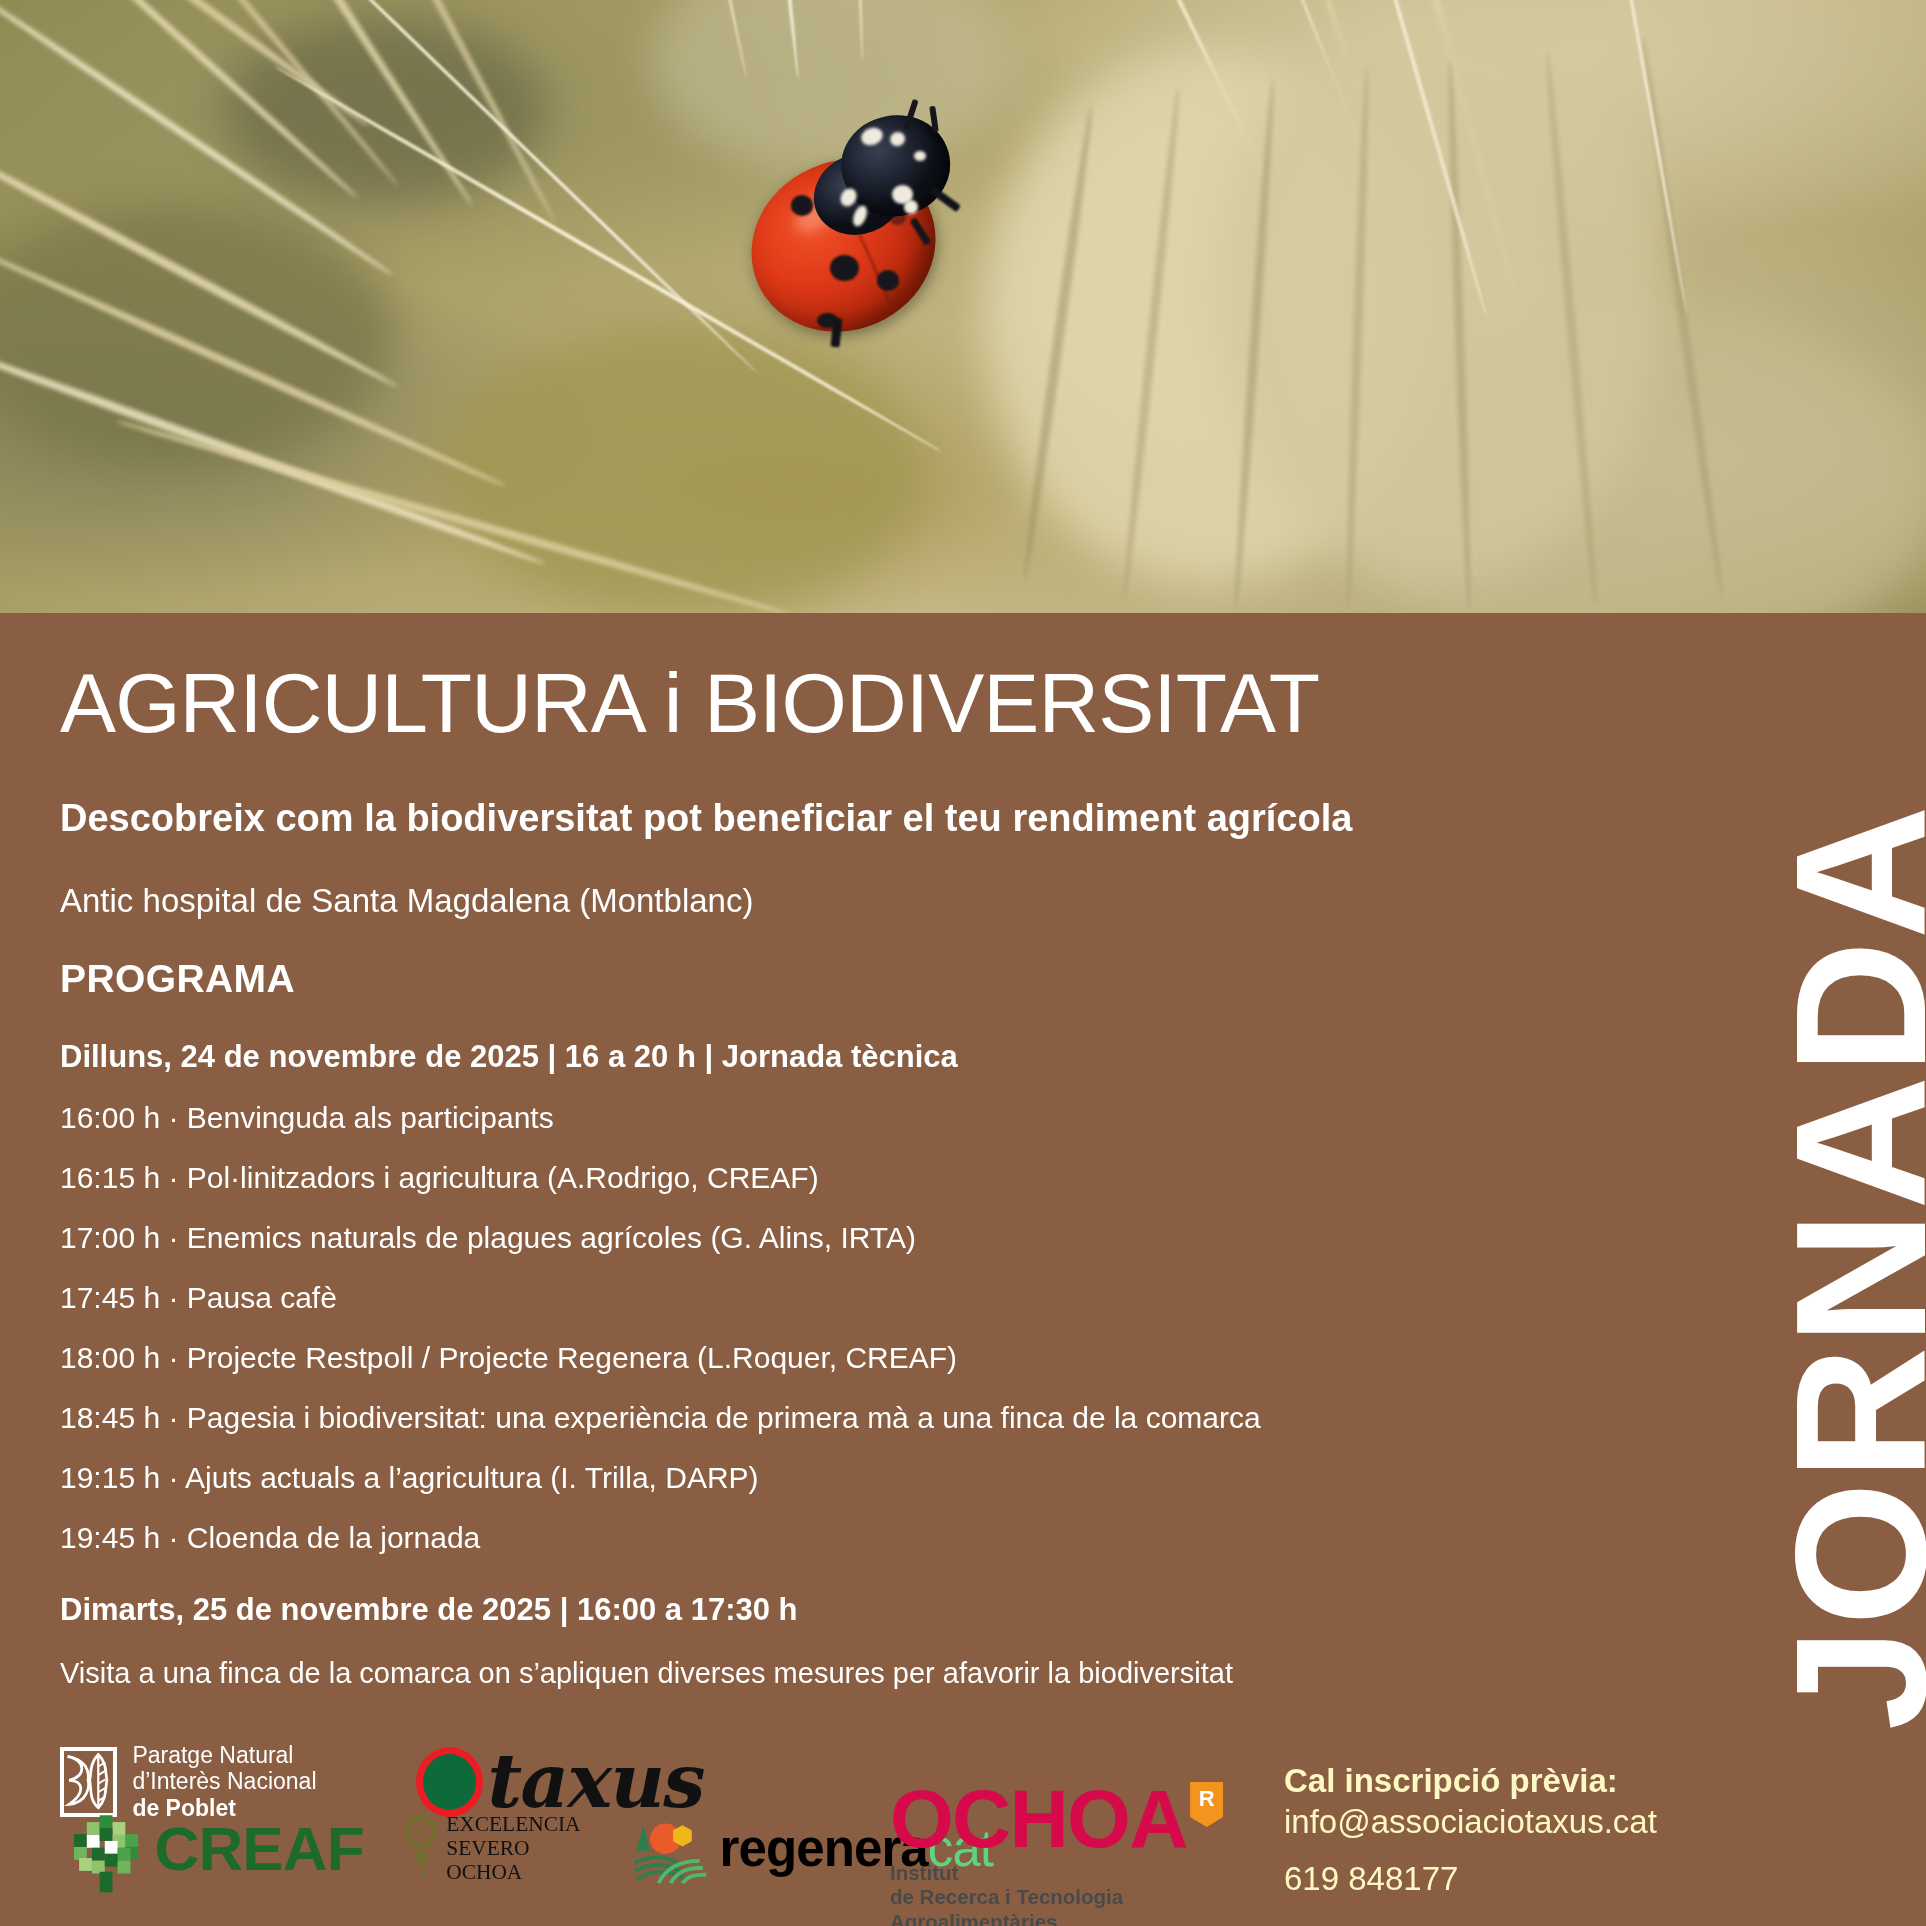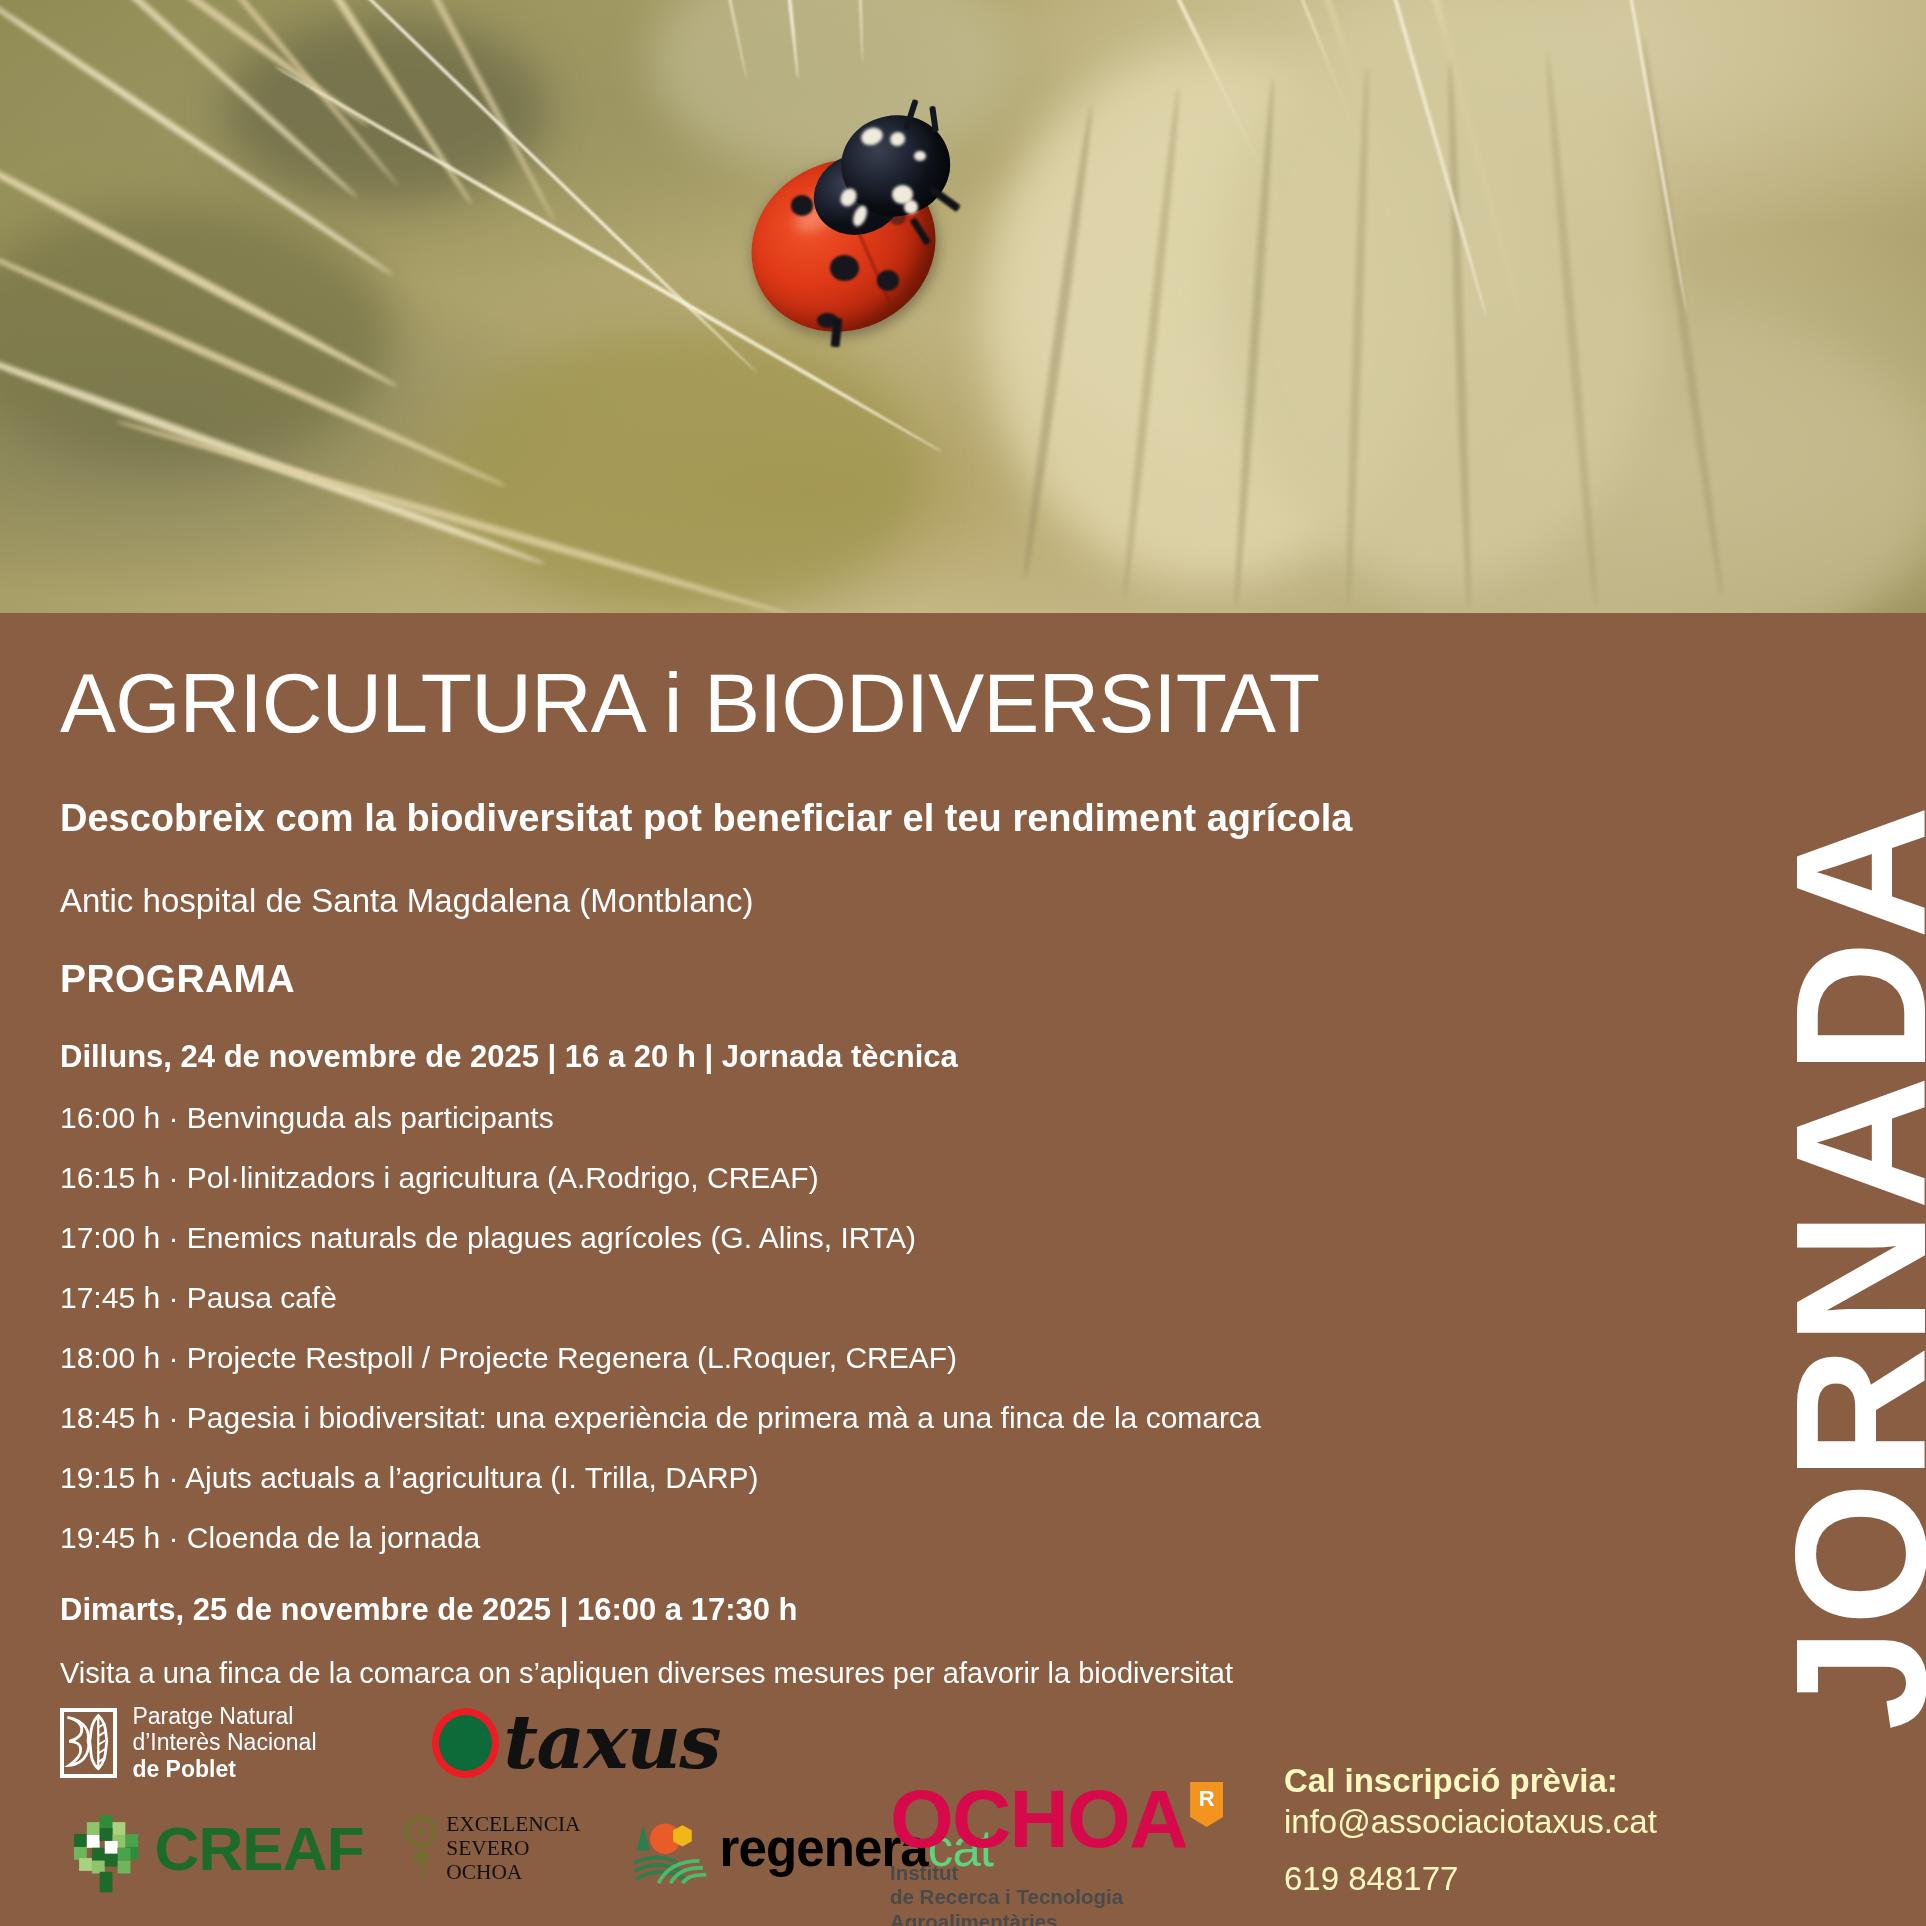--- a/index.html
+++ b/index.html
@@ -113,21 +113,21 @@
     color:#fff;font-weight:700;font-size:31px;line-height:1.1;margin:0;padding-top:39px;
   }
   .slot{
     color:#fff;font-weight:400;font-size:30px;line-height:1.1;margin:0;padding-top:27px;
   }
   #visita{
     color:#fff;font-weight:400;font-size:29px;line-height:1.1;margin:0;padding-top:31px;
   }
 
   
-  #logos-row1{position:absolute;left:60px;top:1687px;height:111px;display:flex;align-items:center;gap:16px;}
+  #logos-row1{position:absolute;left:60px;top:1726px;height:111px;display:flex;align-items:center;gap:0px;}
   #logos-row2{position:absolute;left:67px;top:1789px;height:120px;display:flex;align-items:center;gap:16px;}
 
   .logo{display:flex;align-items:center;}
 
   
   #pnin-mark{width:57px;height:70px;border:4.3px solid #fff;box-sizing:border-box;position:relative;}
   #pnin-text{color:#fff;font-weight:700;font-size:23px;line-height:1.14;margin-left:15.4px;white-space:nowrap;}
   #pnin-text .thin{font-weight:500;}
 
   

